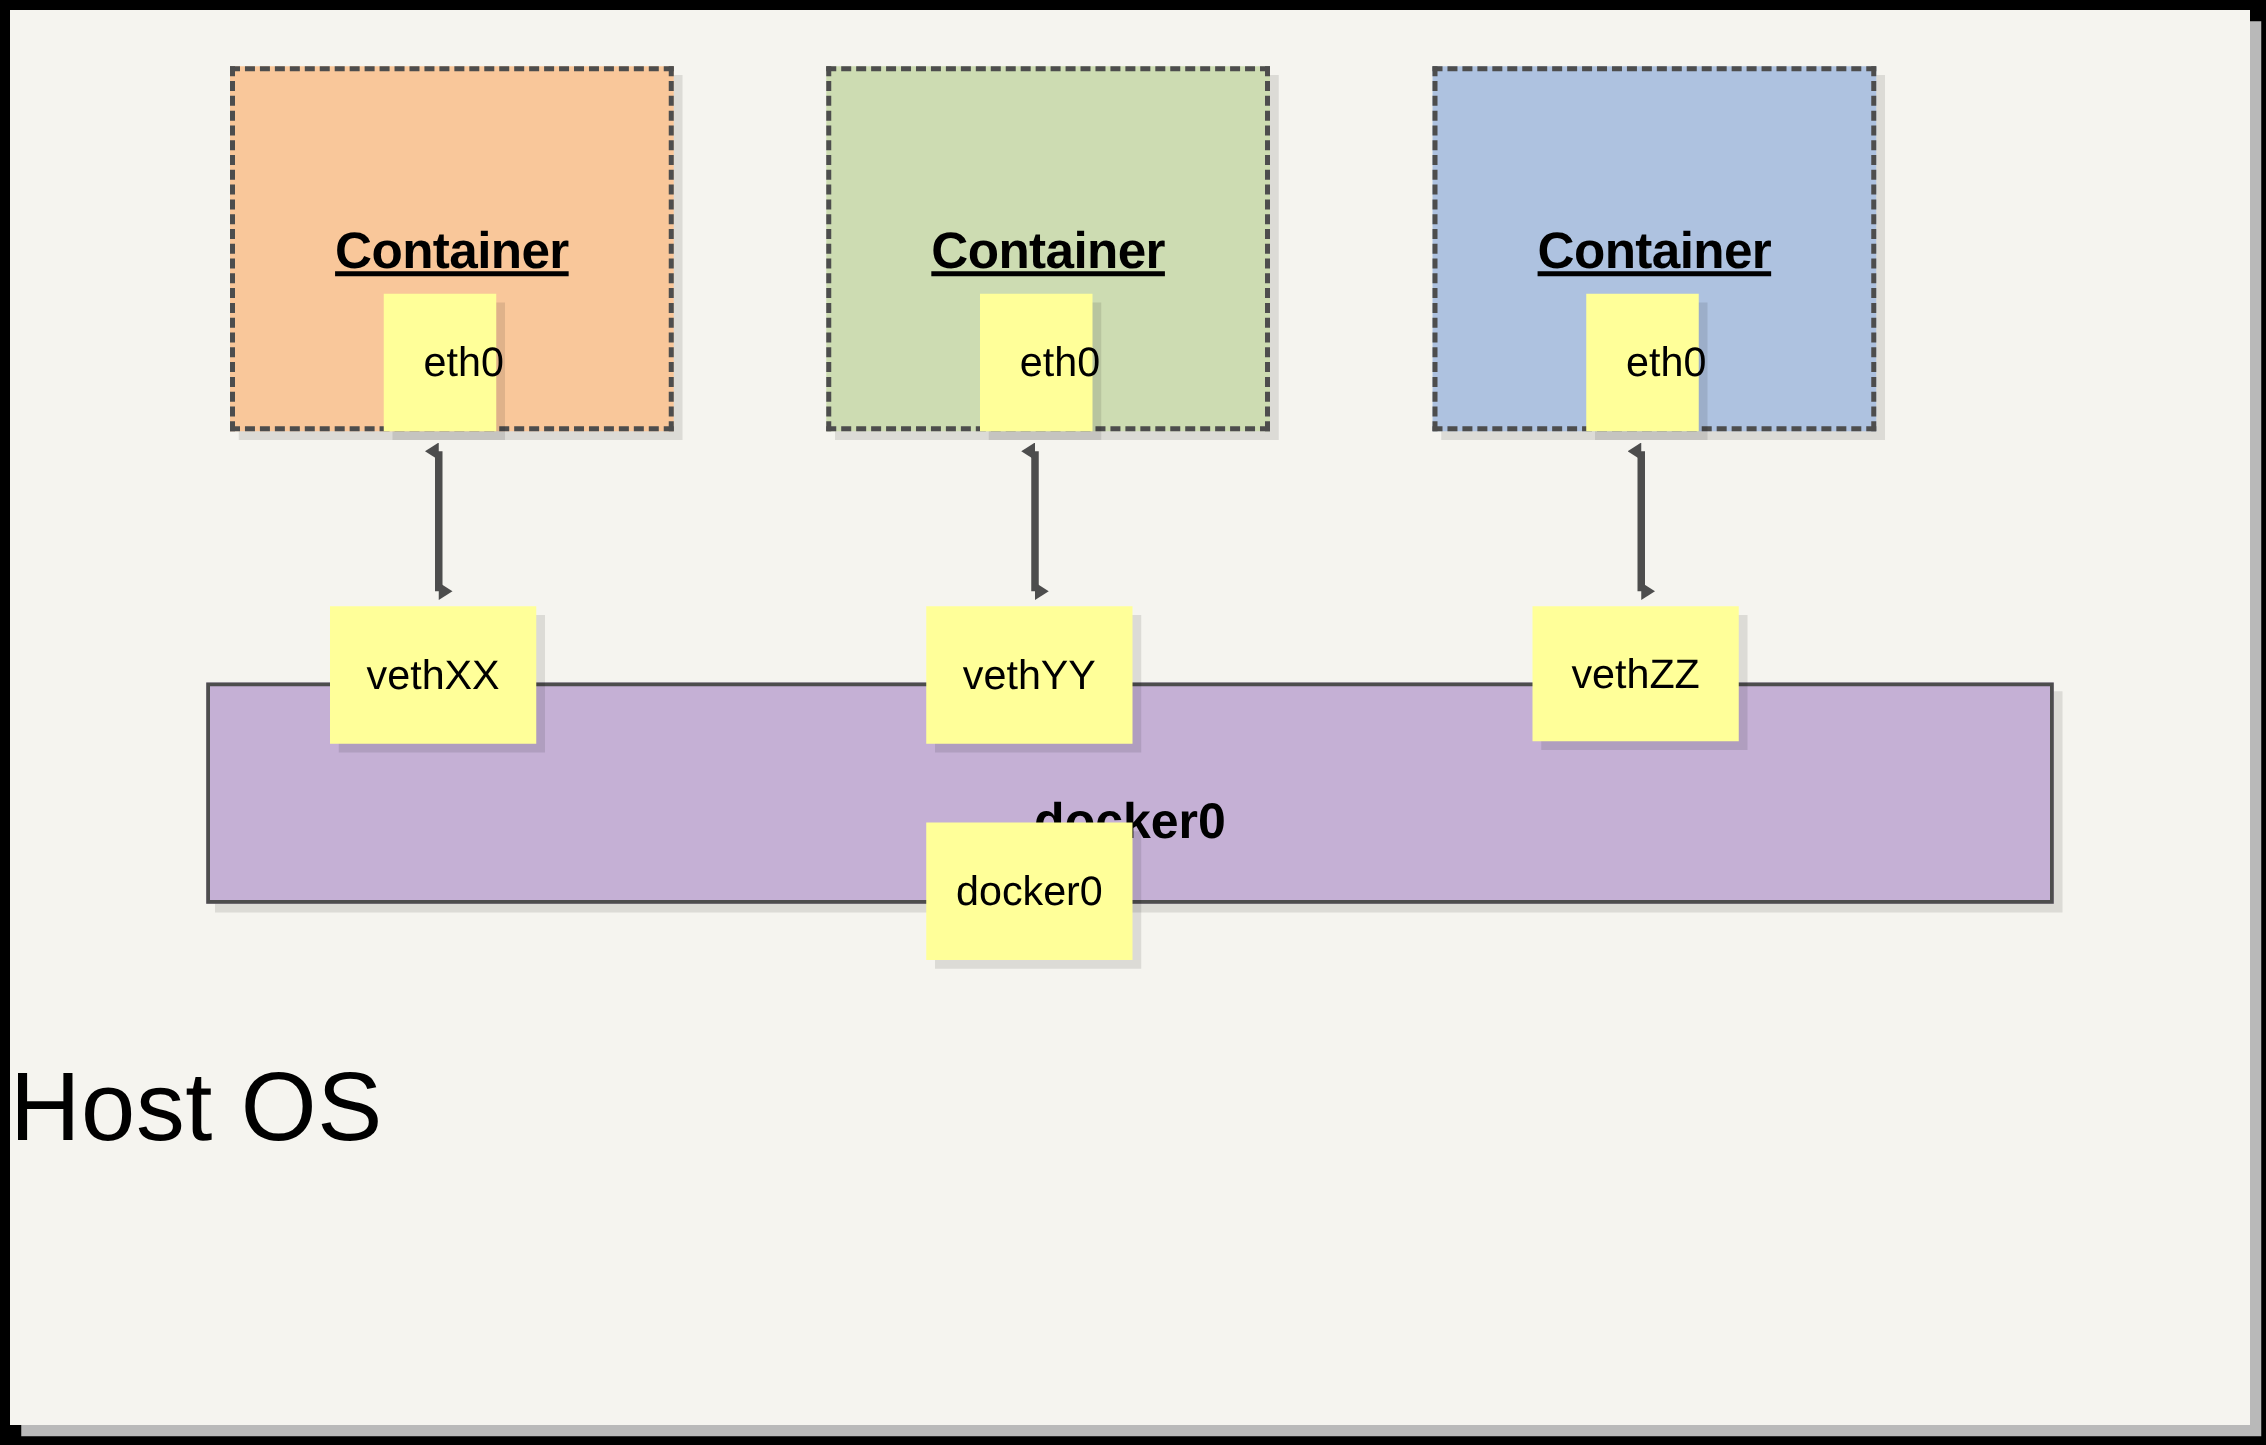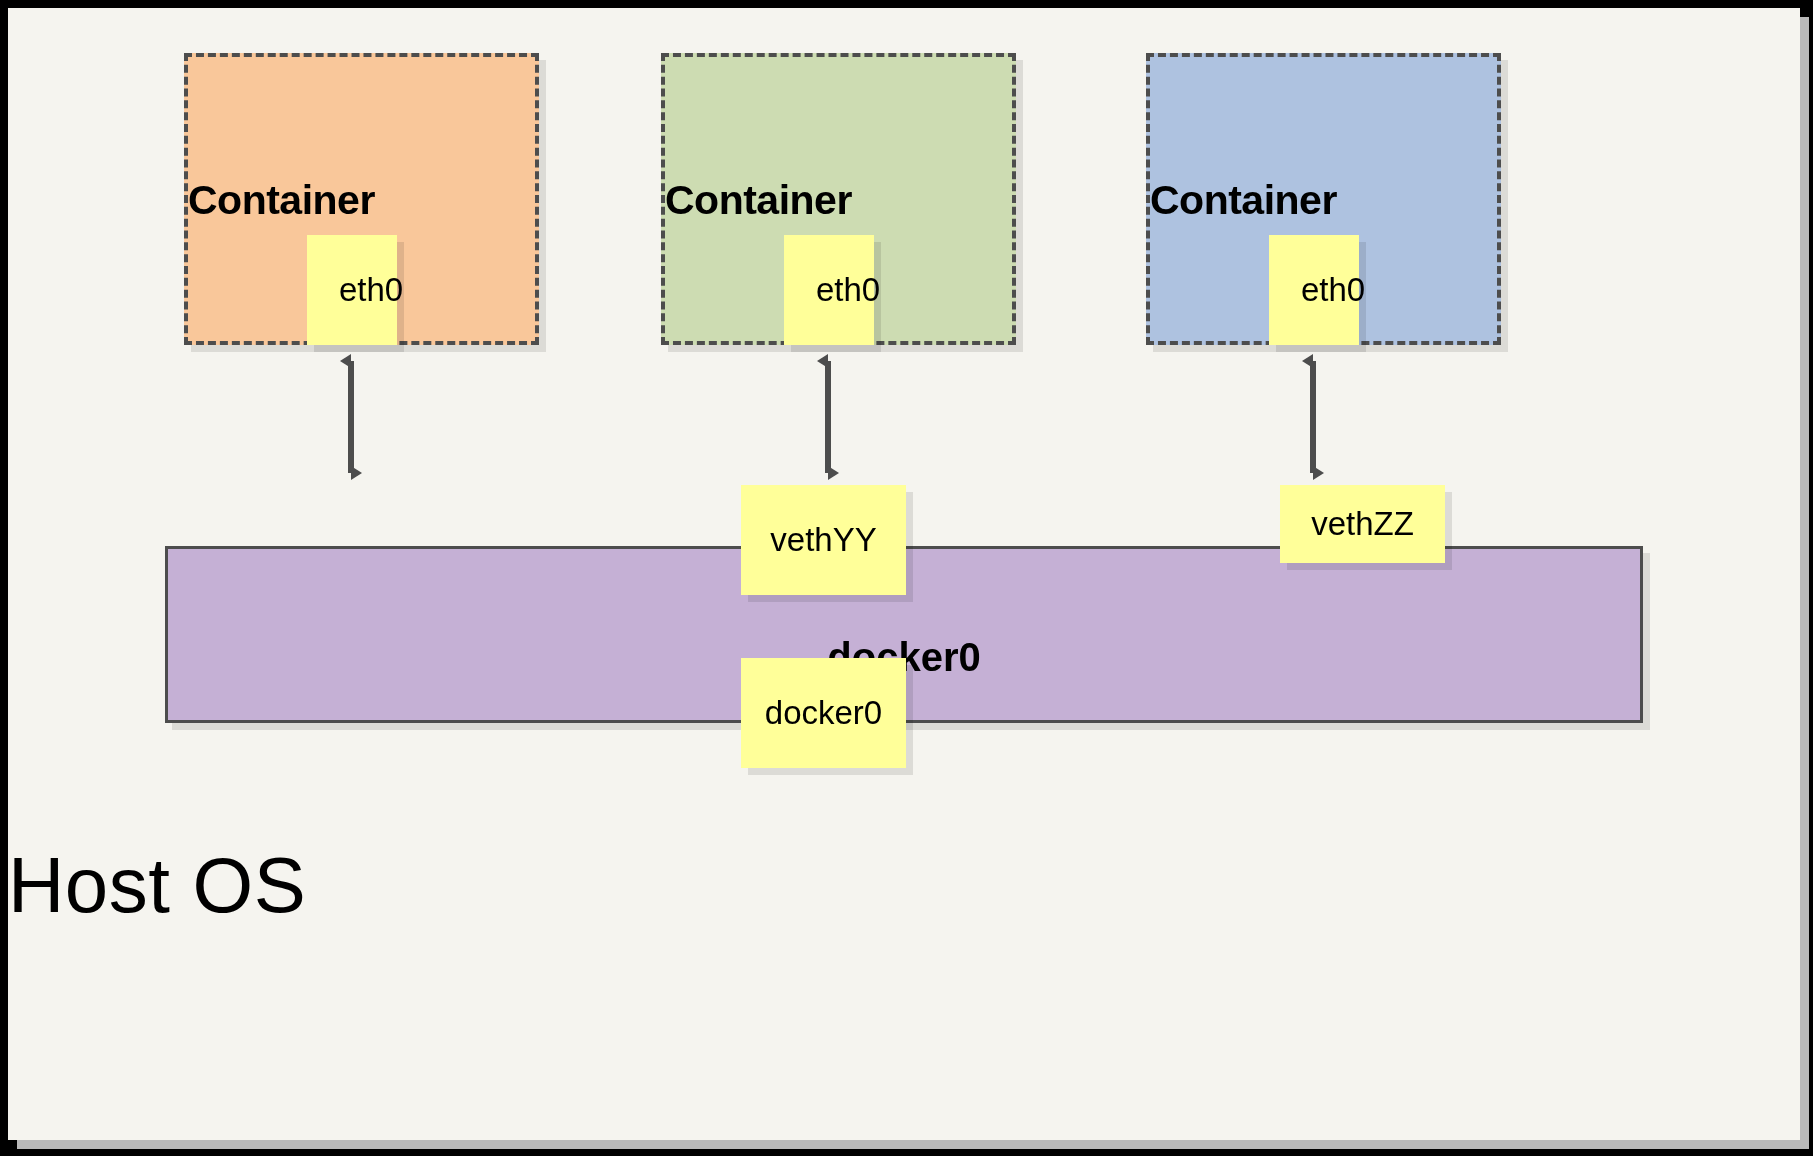--- a/index.html
+++ b/index.html
@@ -32,24 +32,26 @@
     position: absolute;
     border: 4px dashed #4d4d4d;
     box-sizing: border-box;
     box-shadow: 7px 7px 0 0 rgba(0,0,0,0.10);
   }
   .container-title {
     position: absolute;
     left: 0;
     right: 0;
     top: 120px;
+    text-align: center;
     font-size: 41px;
     font-weight: bold;
     color: #000000;
     letter-spacing: -0.5px;
+    text-decoration: underline;
   }
 
   
   .chip {
     position: absolute;
     background: #ffff99;
     box-shadow: 7px 7px 0 0 rgba(0,0,0,0.10);
     display: flex;
     align-items: center;
     justify-content: center;
@@ -144,24 +146,27 @@
     </svg>
 
     <svg class="arrow-svg" style="left:1288px; top:337px;" width="34" height="144" viewBox="0 0 34 144">
       <line x1="17" y1="16" x2="17" y2="128" stroke="#4d4d4d" stroke-width="6" marker-start="url(#ah-up)" marker-end="url(#ah-up)"></line>
     </svg>
 
     <div class="bridge" style="left:157px; top:538px; width:1478px; height:177px;">
       <div class="bridge-title">docker0</div>
     </div>
 
+    <div class="chip" style="left:256px; top:477px; width:165px; height:110px;">
+      <span>vethXX</span>
+    </div>
     <div class="chip" style="left:733px; top:477px; width:165px; height:110px;justify-content:center;">
       <span>vethYY</span>
     </div>
-    <div class="chip" style="left:1272px; top:477px; width:165px; height:78px;">
+    <div class="chip" style="left:1218px; top:477px; width:165px; height:108px;">
       <span>vethZZ</span>
     </div>
 
     <div class="chip" style="left:733px; top:650px; width:165px; height:110px;">
       <span>docker0</span>
     </div>
 
 
     <div class="host-os" style="top:832px;">Host OS</div>
 

